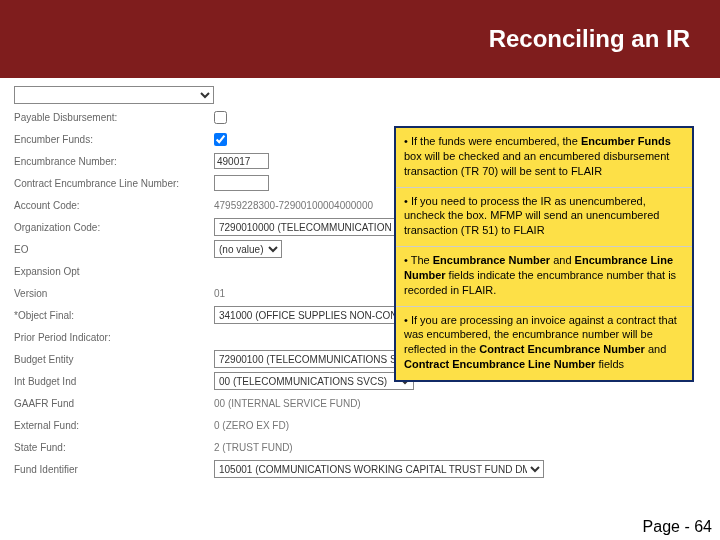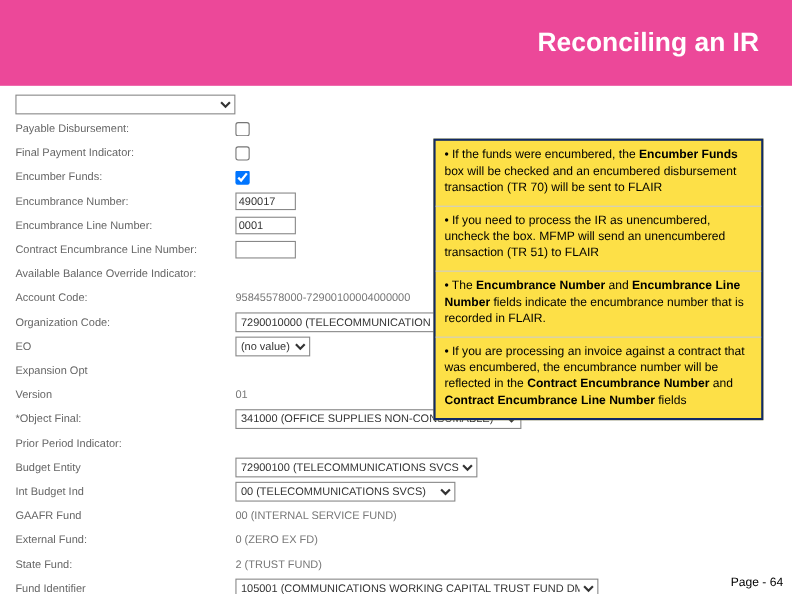--- a/index.html
+++ b/index.html
@@ -8,21 +8,21 @@
     width: 720px;
     height: 540px;
     font-family: Arial, Helvetica, sans-serif;
     background: #ffffff;
     overflow: hidden;
     position: relative;
   }
   .title-bar {
     width: 100%;
     height: 78px;
-    background: #ec4899;
+    background: #7f1d1d;
     display: flex;
     align-items: center;
     justify-content: flex-end;
     padding-right: 30px;
   }
   .title-bar h1 {
     color: #ffffff;
     font-size: 24px;
     font-weight: bold;
     margin: 0;
@@ -82,21 +82,21 @@
   .callout .bullet {
     padding: 6px 8px 8px 8px;
     border-bottom: 1px solid #ccc;
   }
   .callout .bullet:last-child { border-bottom: none; }
   .callout .bullet b { font-weight: bold; }
   .footer {
     position: absolute;
     bottom: 4px;
     right: 8px;
-    font-size: 11px;
+    font-size: 16px;
     color: #000;
   }
   .blurry { filter: blur(0.6px); color:#777; }
 </style>
 </head>
 <body>
 
 <div class="title-bar">
   <h1>Reconciling an IR</h1>
 </div>
@@ -109,62 +109,47 @@
       </span>
   </div>
 
   <div class="row">
     <span class="label blurry">Payable Disbursement:</span>
     <span class="field">
         <input type="checkbox" style="">
       </span>
   </div>
 
-  <div class="row">
-    <span class="label blurry">Final Payment Indicator:</span>
-    <span class="field">
-        <input type="checkbox" style="">
-      </span>
-  </div>
 
   <div class="row">
     <span class="label blurry">Encumber Funds:</span>
     <span class="field">
         <input type="checkbox" checked="" style="">
       </span>
   </div>
 
   <div class="row">
     <span class="label blurry">Encumbrance Number:</span>
     <span class="field">
         <input type="text" style="width: 55px;" value="490017">
       </span>
   </div>
 
-  <div class="row">
-    <span class="label blurry">Encumbrance Line Number:</span>
-    <span class="field">
-        <input type="text" style="width: 55px;" value="0001">
-      </span>
-  </div>
 
   <div class="row">
     <span class="label blurry">Contract Encumbrance Line Number:</span>
     <span class="field">
         <input type="text" style="width: 55px;">
       </span>
   </div>
 
-  <div class="row">
-    <span class="label blurry">Available Balance Override Indicator:</span>
-  </div>
 
   <div class="row">
     <span class="label blurry">Account Code:</span>
-    <span class="field blurry">95845578000-72900100004000000</span>
+    <span class="field blurry">47959228300-72900100004000000</span>
   </div>
 
   <div class="row">
     <span class="label blurry">Organization Code:</span>
     <span class="field">
         <select style="width:300px"><option>7290010000 (TELECOMMUNICATION SERVICES ALLOTMENT)</option></select>
       </span>
   </div>
 
   <div class="row">

